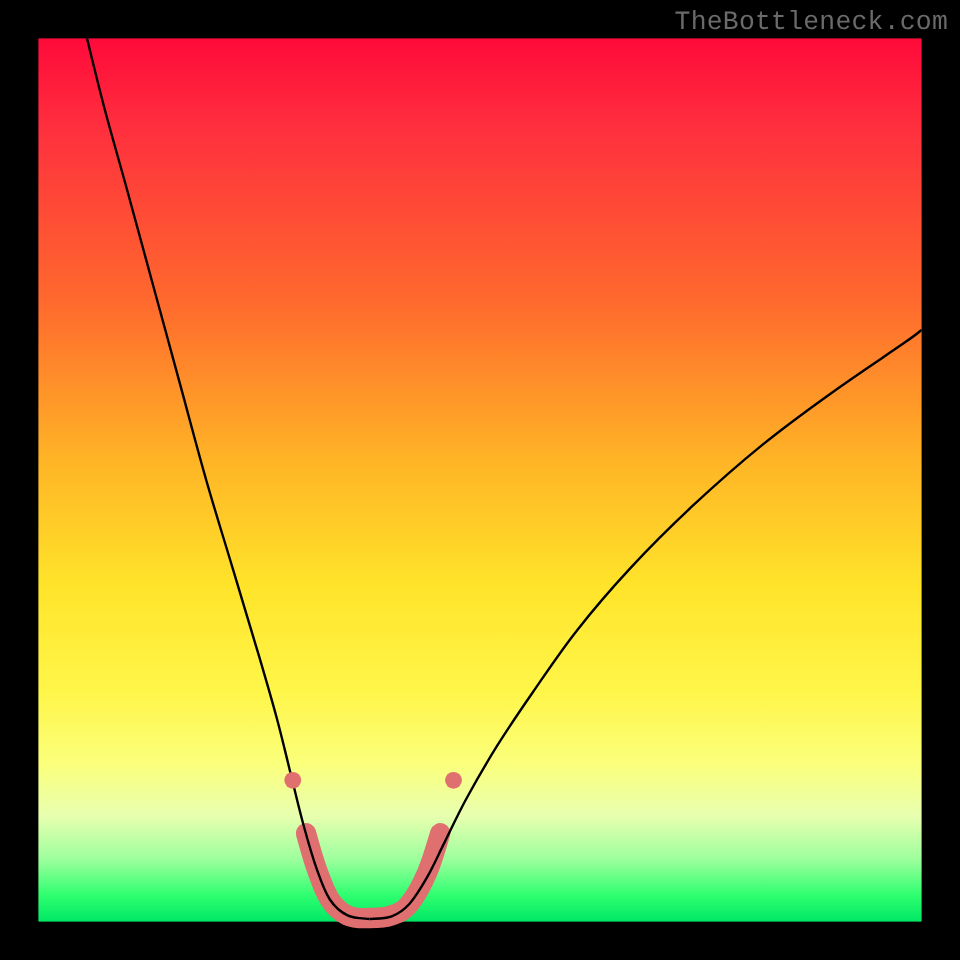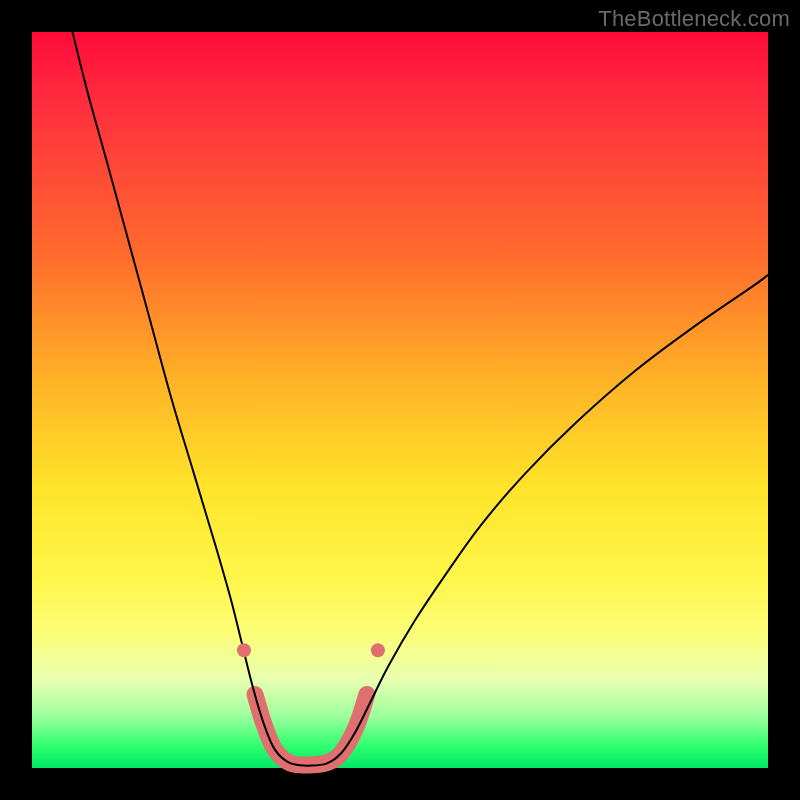--- a/index.html
+++ b/index.html
@@ -41,20 +41,21 @@
   }
   .watermark {
     position: absolute;
     top: 6px;
     right: 10px;
     color: #6a6a6a;
     font-size: 22px;
     font-weight: 500;
     letter-spacing: 0.2px;
     user-select: none;
+    font-family: Liberation Mono, monospace;
   }
   svg.overlay {
     position: absolute;
     left: 0;
     top: 0;
     width: 736px;
     height: 736px;
     overflow: visible;
   }
 </style>

